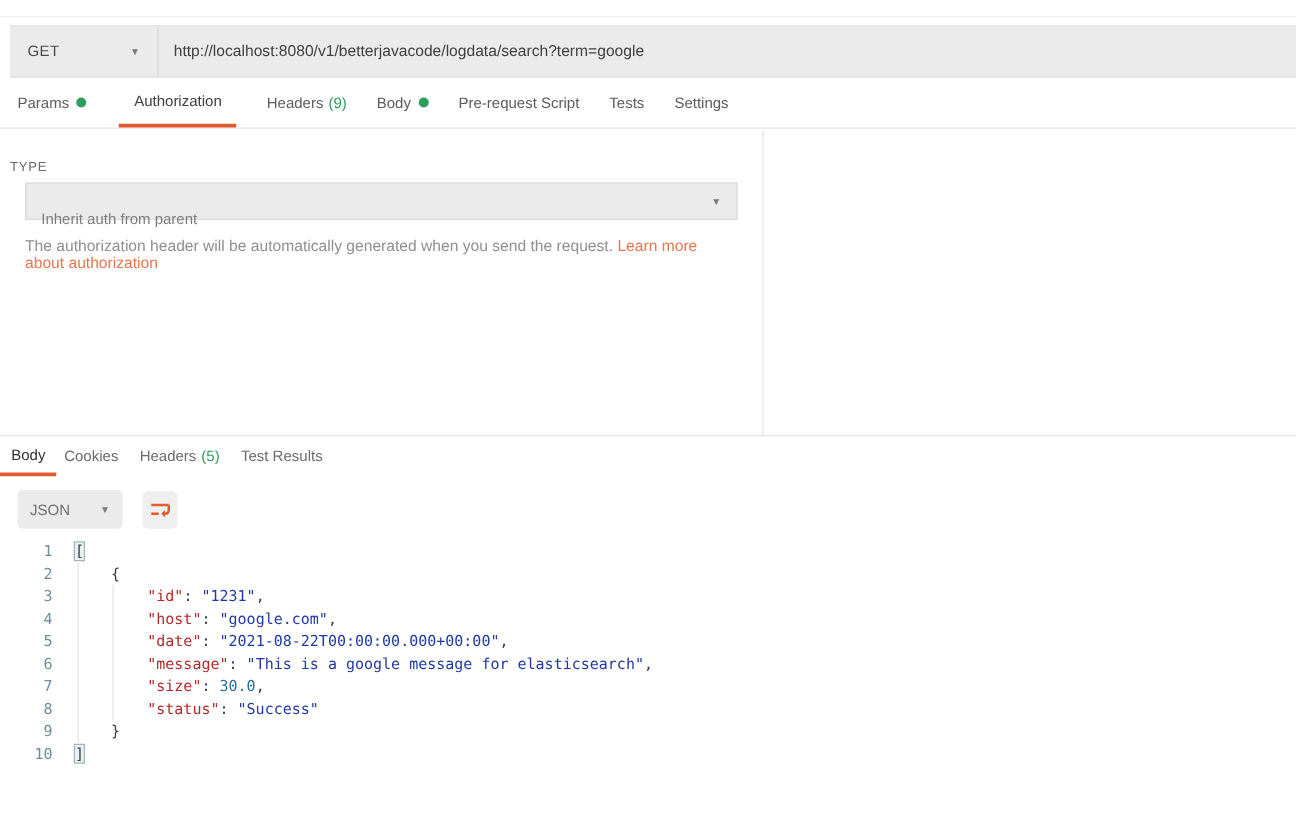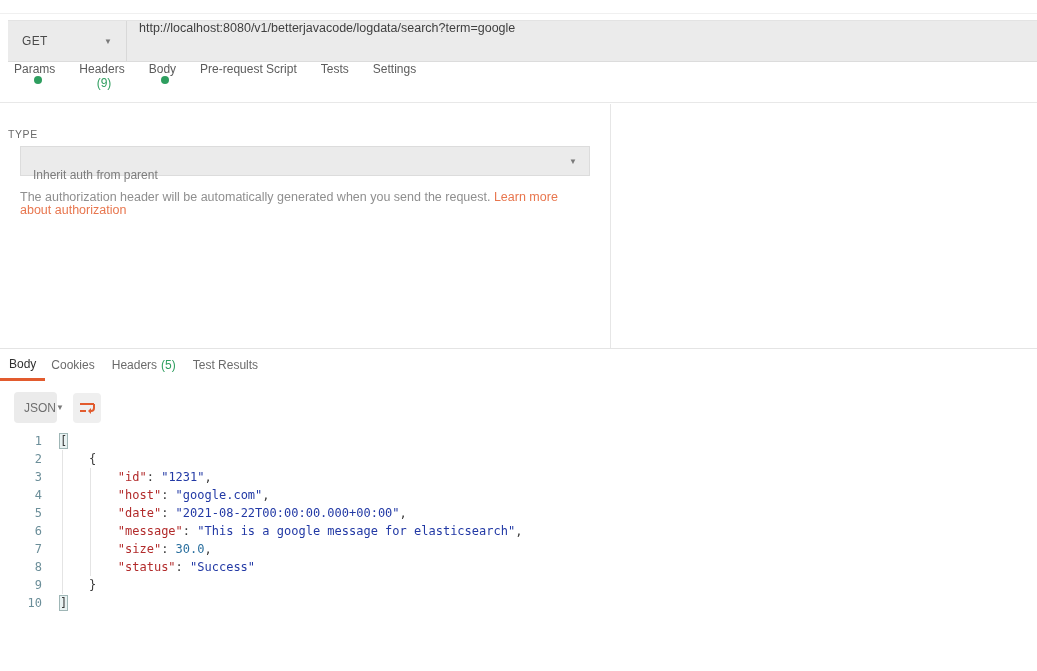--- a/index.html
+++ b/index.html
@@ -8,28 +8,28 @@
   .abs { position:absolute; }
 
   
   .top-hairline { left:0; top:13px; width:1037px; height:1px; background:#f0f0f0; }
   .url-bar { left:8px; top:20px; width:1029px; height:42px; background:#ebebeb;
     border-top:1px solid #e3e3e3; border-bottom:1px solid #dcdcdc; display:flex; align-items:stretch; }
   .method-select { width:119px; display:flex; align-items:center; justify-content:space-between;
     padding:0 14px; border-right:1px solid #d8d8d8; cursor:pointer; }
   .method-label { font-size:12px; color:#4a4a4a; letter-spacing:0.3px;text-align:center; }
   .chev { font-size:8px; color:#7a7a7a; }
-  .url-field { flex:1; display:flex; align-items:flex-start; padding:0 12px; }
+  .url-field { flex:1; display:flex; align-items:center; padding:0 12px; }
   .url-text { font-size:12.5px; color:#3f3f3f; }
 
   
   .req-tabs { left:0; top:62px; width:1037px; height:41px; border-bottom:1px solid #e8e8e8;
     display:flex; align-items:stretch; padding-left:14px; }
   .req-tab { display:flex; align-items:center; font-size:12px; color:#5c5c5c;
-    margin-right:24px; cursor:pointer; white-space:nowrap;flex-direction:column; }
+    margin-right:24px; cursor:pointer; white-space:nowrap; }
   .req-tab .dot { width:8px; height:8px; border-radius:50%; background:#2e9e5f; margin-left:6px; }
   .req-tab .count { color:#2e9e5f; margin-left:4px; }
   .req-tab.active { color:#3d3d3d; padding:0 12px; border-bottom:3px solid #e25b2e; margin-left:2px; }
 
   
   .type-label { left:8px; top:128px; font-size:10.5px; color:#6a6a6a; letter-spacing:0.6px; }
   .auth-select { left:20px; top:146px; width:570px; height:30px; background:#ebebeb;
     border:1px solid #dcdcdc; display:flex; align-items:center; justify-content:space-between;
     padding:0 12px; cursor:pointer; }
   .auth-select-value { font-size:12px; color:#7c7c7c;margin-top:28px; }
@@ -47,21 +47,21 @@
   .resp-tab .count { color:#2e9e5f; margin-left:4px; }
   .resp-tab.active { color:#303030; padding:0 9px; border-bottom:3px solid #e25b2e; margin-right:6px; }
 
   
   .resp-toolbar { left:0; top:392px; width:1037px; height:31px; display:flex; align-items:center; }
   .views-group { margin-left:10px; height:31px; background:#ebebeb; border-radius:4px;
     display:flex; align-items:stretch; }
   .view-item { display:flex; align-items:center; padding:0 14px; font-size:12px;
     color:#6e6e6e; cursor:pointer; }
   .view-item.active { color:#333333; }
-  .format-select { margin-left:14px; width:43px; height:31px; background:#ebebeb; border-radius:4px;
+  .format-select { margin-left:14px; width:84px; height:31px; background:#ebebeb; border-radius:4px;
     display:flex; align-items:center; justify-content:space-between; padding:0 10px; cursor:pointer; }
   .format-label { font-size:12px; color:#6e6e6e; }
   .wrap-btn { margin-left:16px; width:28px; height:30px; background:#efefef; border-radius:4px;
     display:flex; align-items:center; justify-content:center; cursor:pointer; }
 
   
   .code-area { left:0; top:432px; width:1037px; }
   .code-line { display:flex; height:18px; line-height:18px;
     font-family:"DejaVu Sans Mono","Liberation Mono",monospace; font-size:12px; }
   .ln { width:44px; text-align:right; padding-right:2px; color:#6b8e99; flex:0 0 44px; }
@@ -88,20 +88,23 @@
   <div class="url-field">
     <span class="url-text">http://localhost:8080/v1/betterjavacode/logdata/search?term=google</span>
   </div>
 </div>
 
 <div class="abs req-tabs">
   <div class="req-tab">
     <span>Params</span>
     <span class="dot"></span>
   </div>
+  <div class="req-tab active">
+    <span>Authorization</span>
+  </div>
   <div class="req-tab">
     <span>Headers</span>
     <span class="count">(9)</span>
   </div>
   <div class="req-tab">
     <span>Body</span>
     <span class="dot"></span>
   </div>
   <div class="req-tab">
     <span>Pre-request Script</span>

